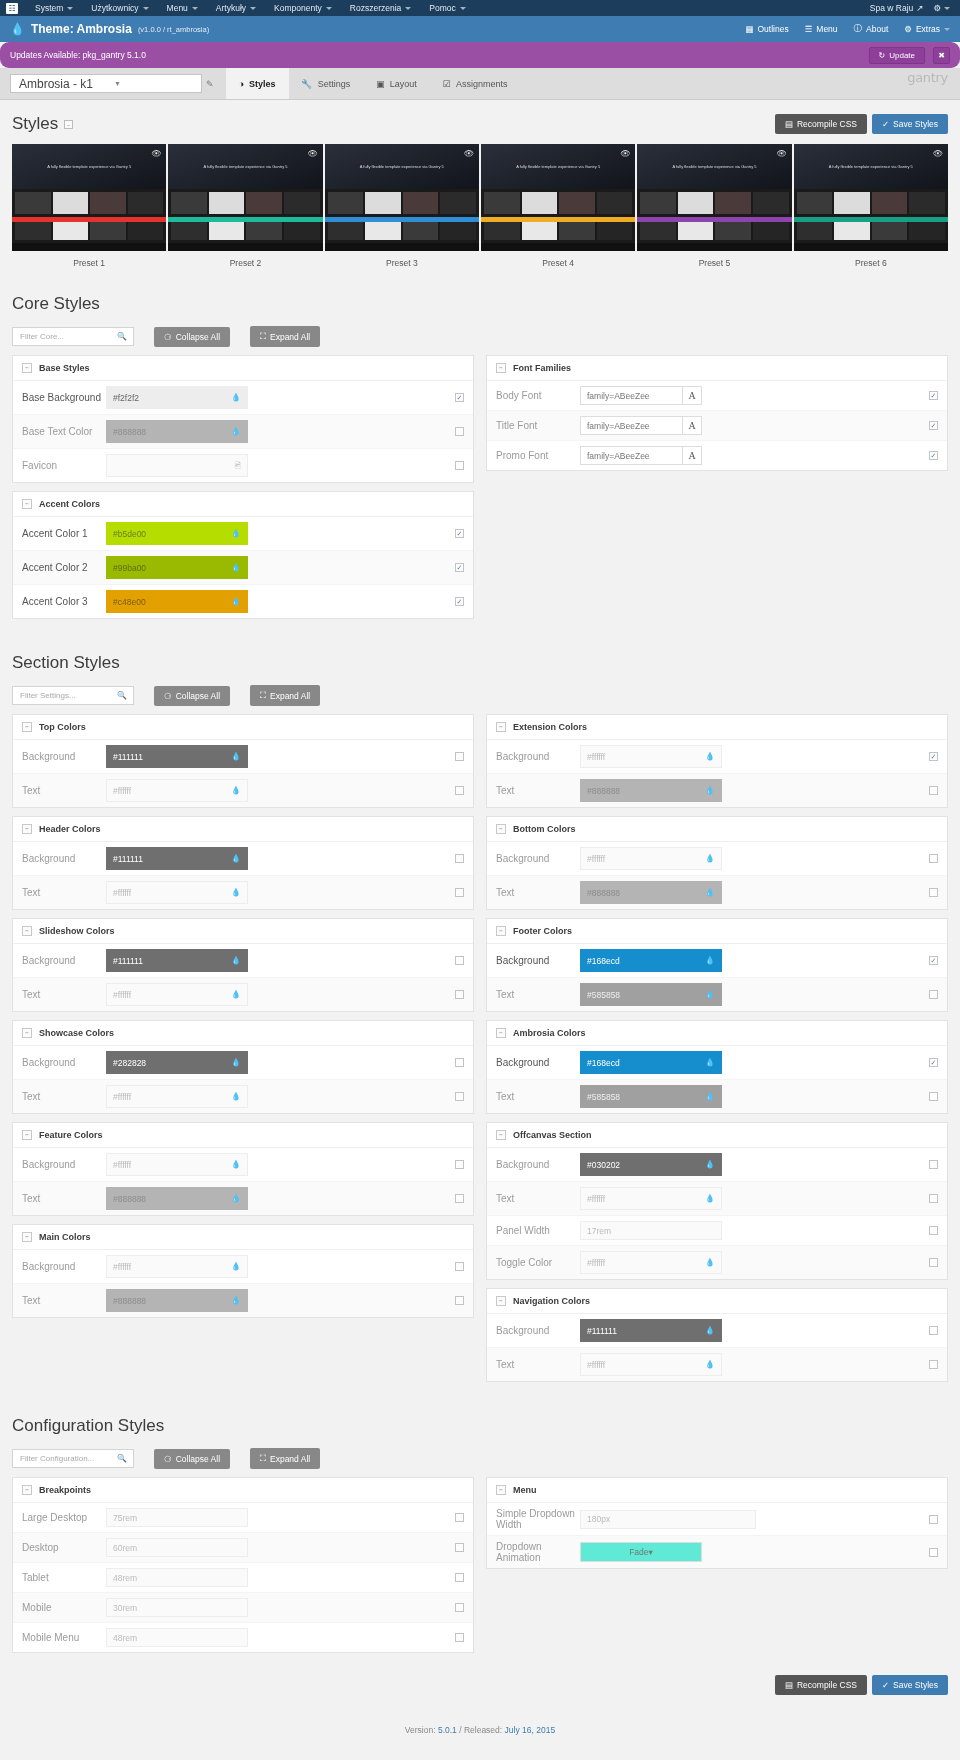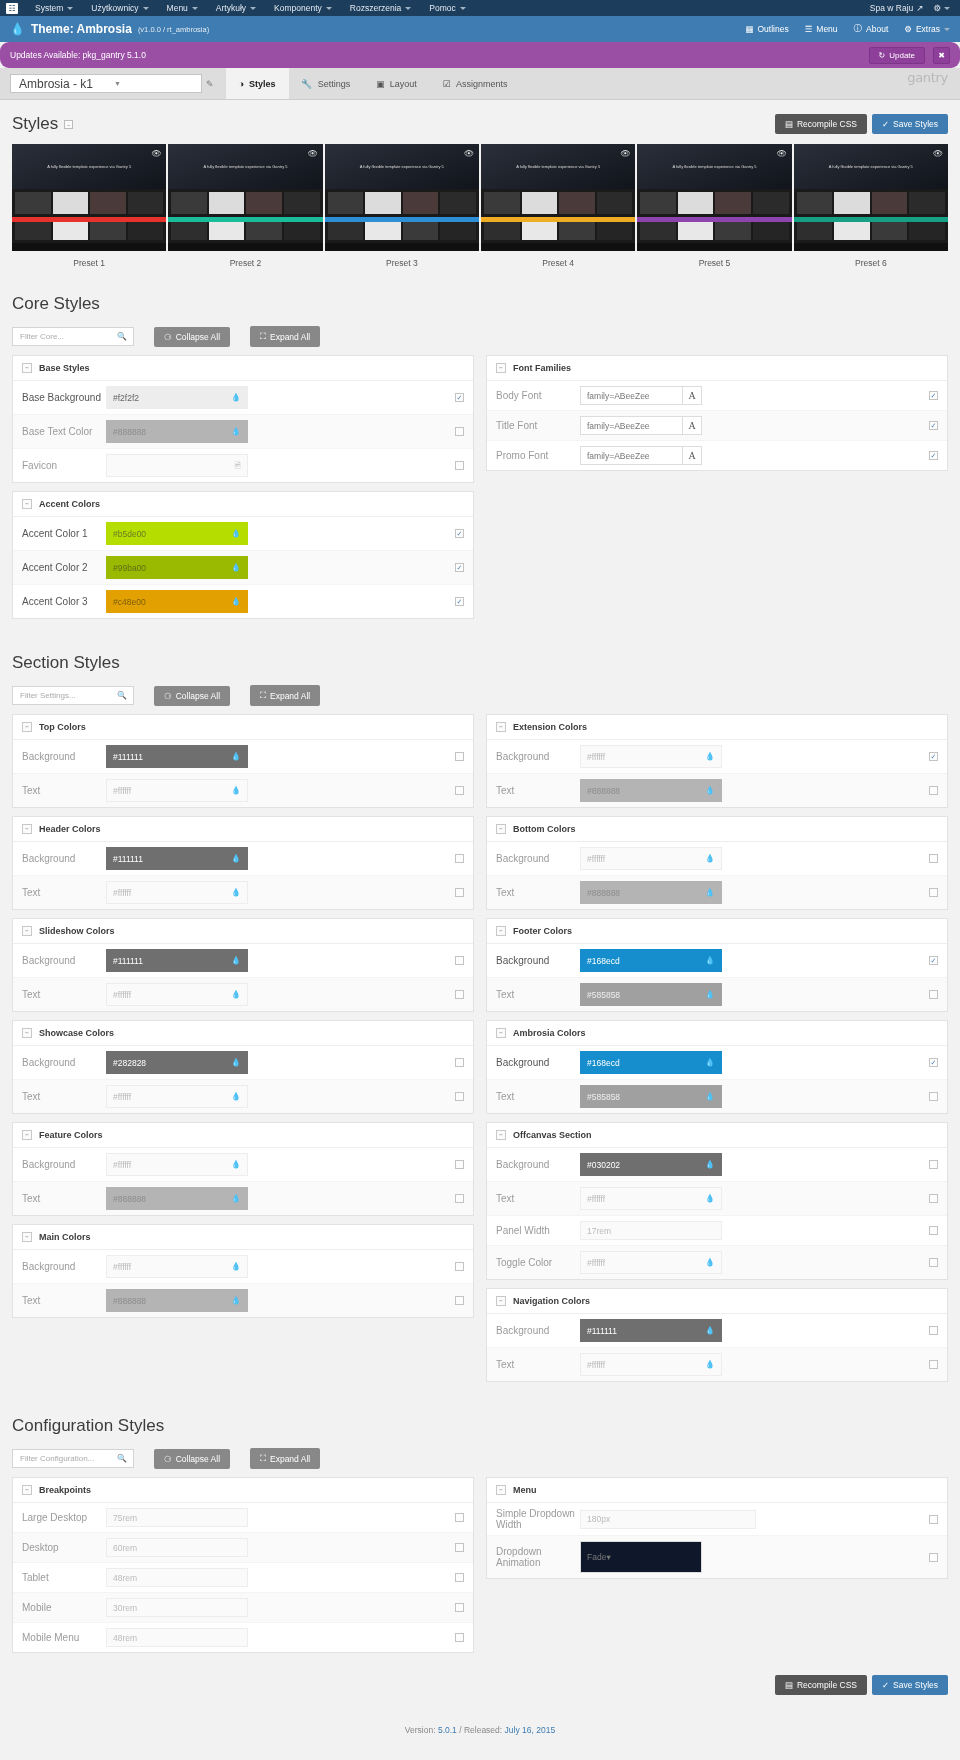--- a/index.html
+++ b/index.html
@@ -80,21 +80,21 @@
   .flabel.on{color:#555;}
   .ctl{flex:1;display:flex;align-items:center;}
   .colorfield{width:142px;height:23px;display:flex;align-items:center;justify-content:space-between;padding:0 6px;font-size:8.5px;border:1px solid transparent;}
   .colorfield.empty{background:#fafafa;border:1px solid #ededed;color:#bbb;}
   .drop{font-size:8px;}
   .textfield{width:142px;height:19px;background:#fafafa;border:1px solid #ededed;display:flex;align-items:center;padding:0 6px;font-size:8.5px;color:#bbb;}
   .textfield.wide{width:176px;}
   .fontfield{display:flex;align-items:center;}
   .fontfield .inp{width:102px;height:19px;background:#fff;border:1px solid #ddd;border-right:none;display:flex;align-items:center;padding:0 6px;font-size:8.5px;color:#777;}
   .fontfield .abtn{width:20px;height:19px;background:#fff;border:1px solid #ddd;display:flex;align-items:center;justify-content:center;font-family:"Liberation Serif",serif;font-size:10px;color:#555;}
-  .selectfield{width:122px;height:32px;background:#0f172a;border:1px solid #ddd;display:flex;align-items:center;justify-content:flex-start;padding:0 6px;font-size:8.5px;color:#777;}
+  .selectfield{width:122px;height:20px;background:#5eead4;border:1px solid #ddd;display:flex;align-items:center;justify-content:center;padding:0 6px;font-size:8.5px;color:#777;}
   .ovr{margin-left:auto;flex:0 0 auto;}
   .cbox{width:9px;height:9px;border:1px solid #c3c3c3;background:#fdfdfd;display:flex;align-items:center;justify-content:center;font-size:7px;color:#4a7fb5;line-height:1;}
   .cbox.checked{color:#4a7fb5;}
   
   .bottom-actions{display:flex;justify-content:flex-end;gap:5px;padding:14px 0 18px;}
   .credits{text-align:center;padding:10px 0 20px;font-size:8.5px;color:#888;line-height:1.8;}
   .credits a{color:#3e7cb1;text-decoration:none;}
 </style>
 </head>
 <body>

